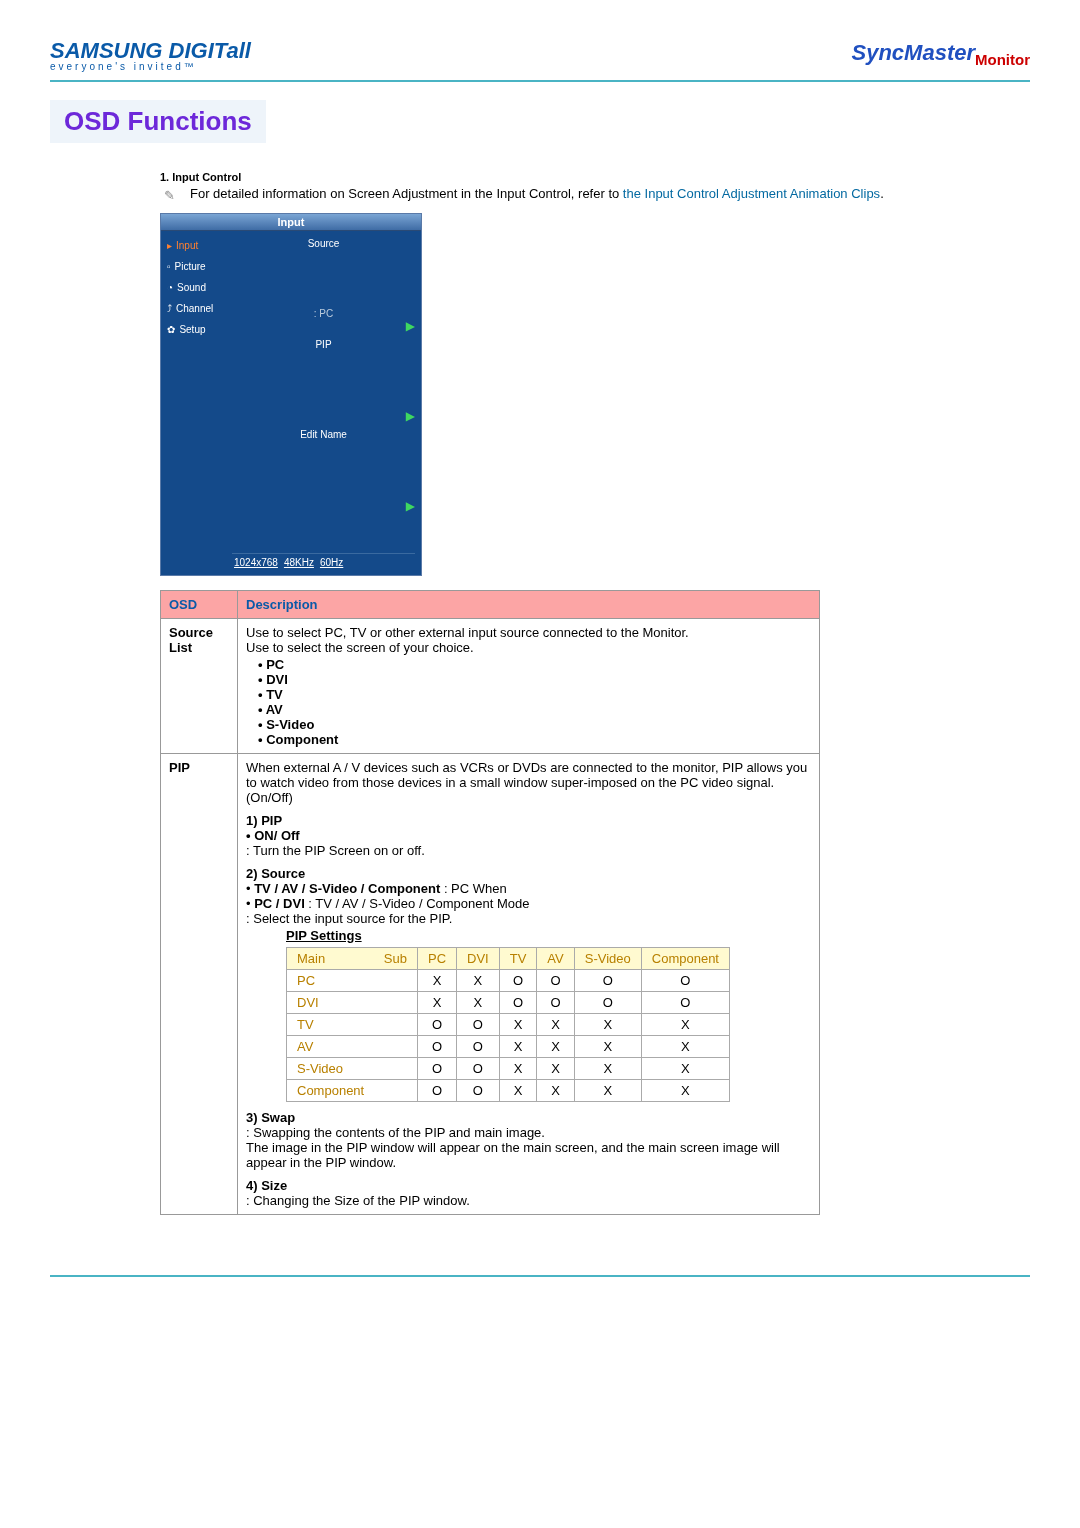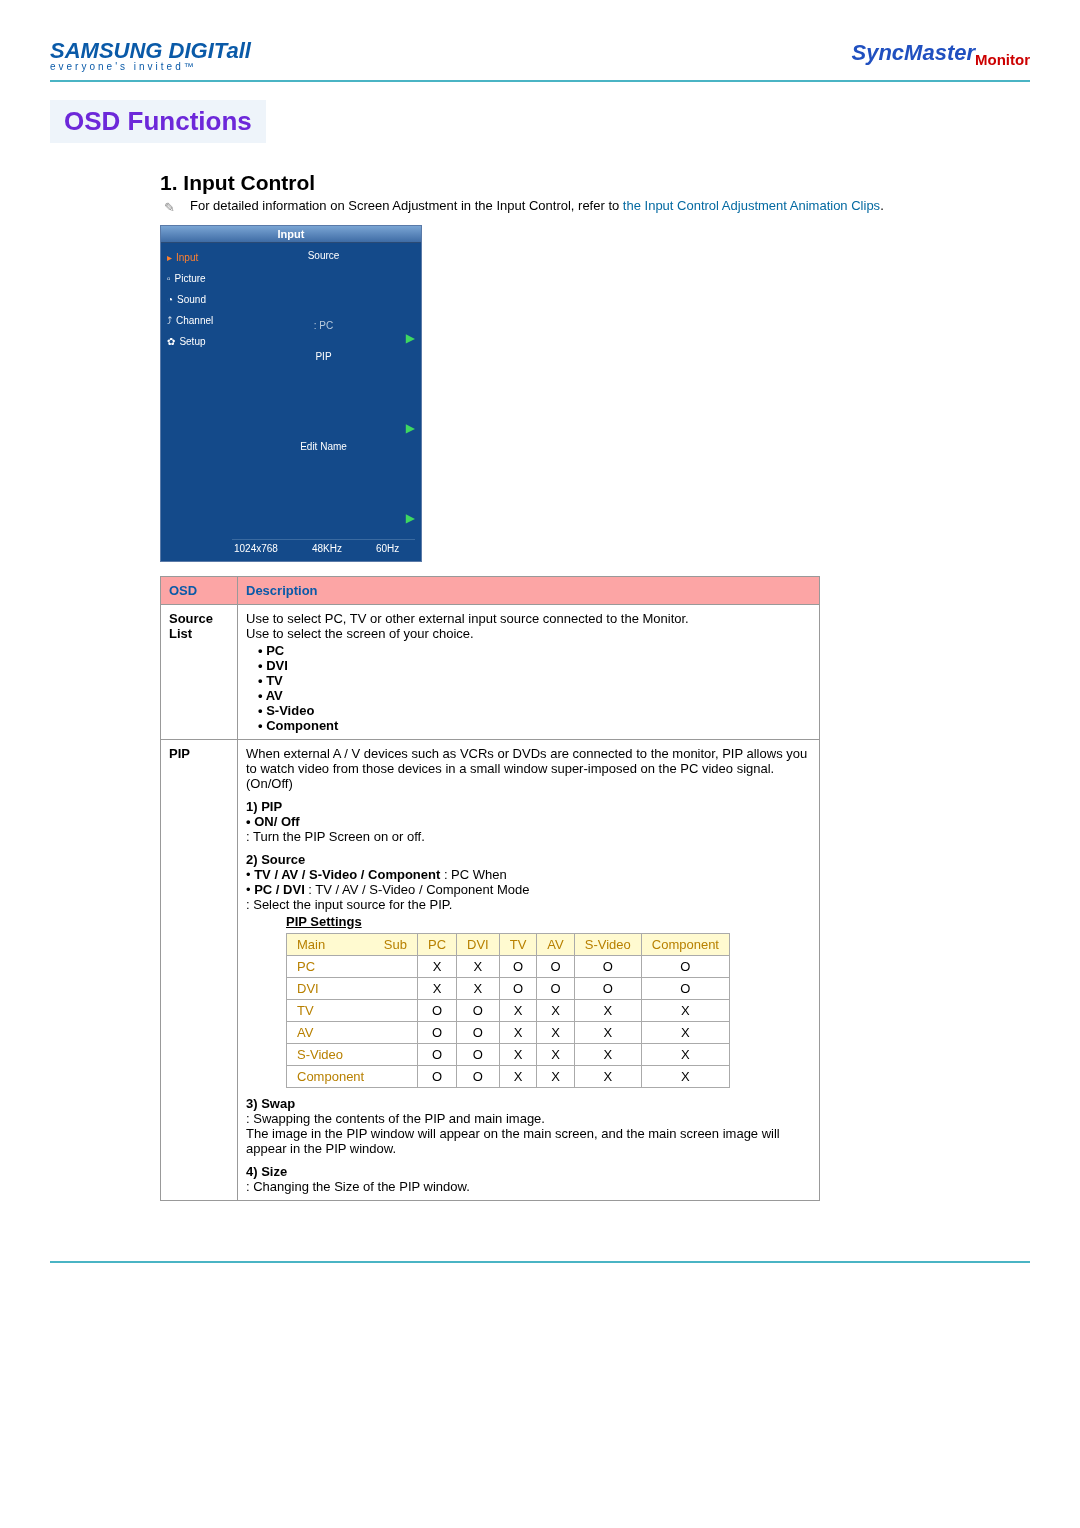--- a/index.html
+++ b/index.html
@@ -52,21 +52,21 @@
     background: #eef4fa;
     padding: 6px 14px;
     font-size: 26px;
     font-weight: bold;
     color: #6d28d9;
     display: inline-block;
     margin-bottom: 28px;
   }
   .section-num {
     font-weight: bold;
-    font-size: 21px;
+    font-size: 11px;
     margin-left: 110px;
     margin-bottom: 2px;
   }
   .intro {
     margin-left: 140px;
     margin-bottom: 10px;
     line-height: 1.35;
     position: relative;
   }
   .intro .icon {
@@ -101,25 +101,26 @@
     gap: 4px;
   }
   .osd-side .sel { color: #ff8030; }
   .osd-main { flex: 1; padding: 4px 6px; position: relative; }
   .osd-row { display: flex; align-items: center; padding: 3px 0; font-size: 10px; flex-direction: column; }
   .osd-row .lbl { flex: 0 0 70px; }
   .osd-row .val { color: #bcd; }
   .osd-arrow { color: #3fd860; margin-left: auto; font-size: 12px; }
   .osd-status {
     border-top: 1px solid #3a6aa0;
-    margin-top: 11px;
+    margin-top: 37px;
     padding: 3px 2px;
     display: flex;
-    gap: 34px;
+    gap: 6px;
     font-size: 10px;
+    text-decoration: underline;
   }
   .main-table {
     border-collapse: collapse;
     width: 660px;
     margin-left: 110px;
     font-size: 13px;
   }
   .main-table td, .main-table th {
     border: 1px solid #999;
     padding: 6px 8px;

